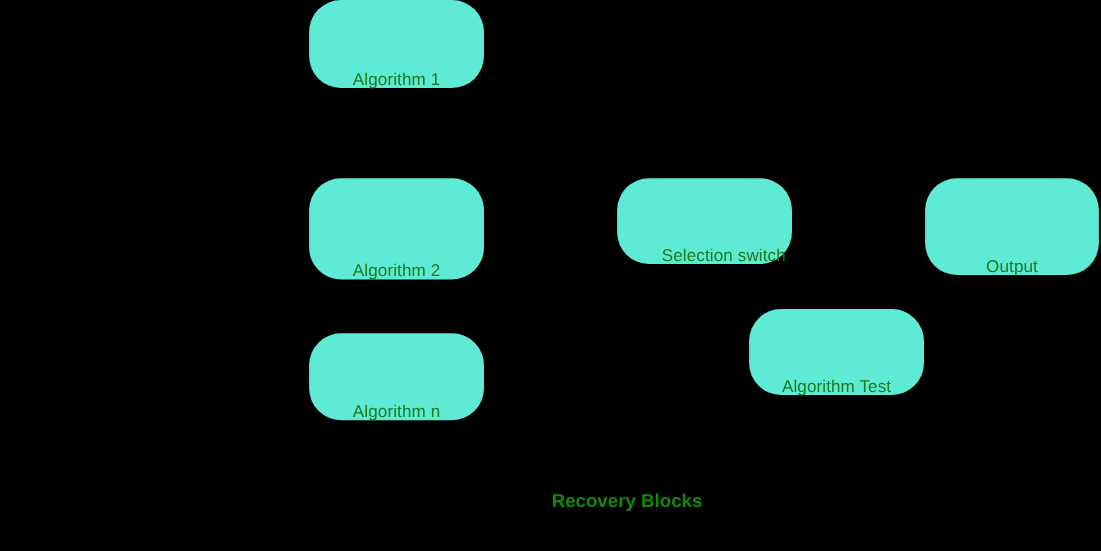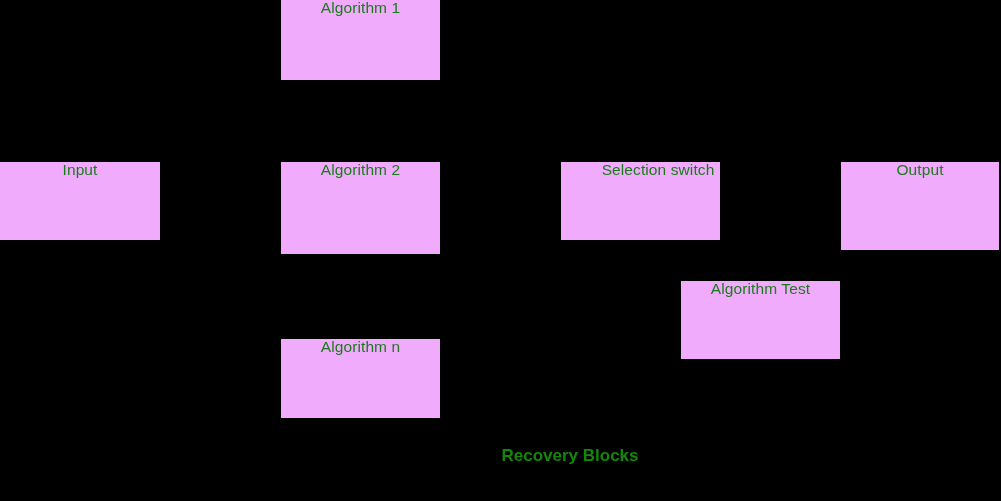--- a/index.html
+++ b/index.html
@@ -11,25 +11,26 @@
   #canvas {
     position: relative;
     width: 1001px;
     height: 501px;
     background: #000000;
     overflow: hidden;
     font-family: "Liberation Sans", sans-serif;
   }
   .node {
     position: absolute;
-    background: #f0abfc;
+    background: #5eead4;
     display: flex;
-    align-items: flex-start;
+    align-items: flex-end;
     justify-content: center;
     box-sizing: border-box;
+    border-radius: 29px;
   }
   .node-label {
     color: #1B7A1B;
     font-family: "Liberation Sans", sans-serif;
     font-size: 15.5px;
     font-weight: 400;
     line-height: 1;
     letter-spacing: 0.1px;
     white-space: nowrap;
     text-align: center;
@@ -46,35 +47,32 @@
     transform: translateX(-50%);
   }
 
   
   #node-algorithm-1      { left: 281px; top: 0px;   width: 159px; height: 80px; }
   #node-input            { left: 0px;   top: 162px; width: 160px; height: 78px; }
   #node-algorithm-2      { left: 281px; top: 162px; width: 159px; height: 92px; }
   #node-selection-switch { left: 561px; top: 162px; width: 159px; height: 78px; padding-left: 35px; }
   #node-output           { left: 841px; top: 162px; width: 158px; height: 88px; }
   #node-acceptance-test  { left: 681px; top: 281px; width: 159px; height: 78px; }
-  #node-algorithm-n      { left: 281px; top: 339px; width: 159px; height: 79px; }
+  #node-algorithm-n      { left: 281px; top: 303px; width: 159px; height: 79px; }
   #diagram-caption       { left: 570px; top: 447px; }
 </style>
 </head>
 <body>
 
 <div id="canvas">
 
   <div class="node" id="node-algorithm-1">
     <span class="node-label">Algorithm 1</span>
   </div>
 
-  <div class="node" id="node-input">
-    <span class="node-label">Input</span>
-  </div>
 
   <div class="node" id="node-algorithm-2">
     <span class="node-label">Algorithm 2</span>
   </div>
 
   <div class="node" id="node-selection-switch">
     <span class="node-label">Selection switch</span>
   </div>
 
   <div class="node" id="node-output">

